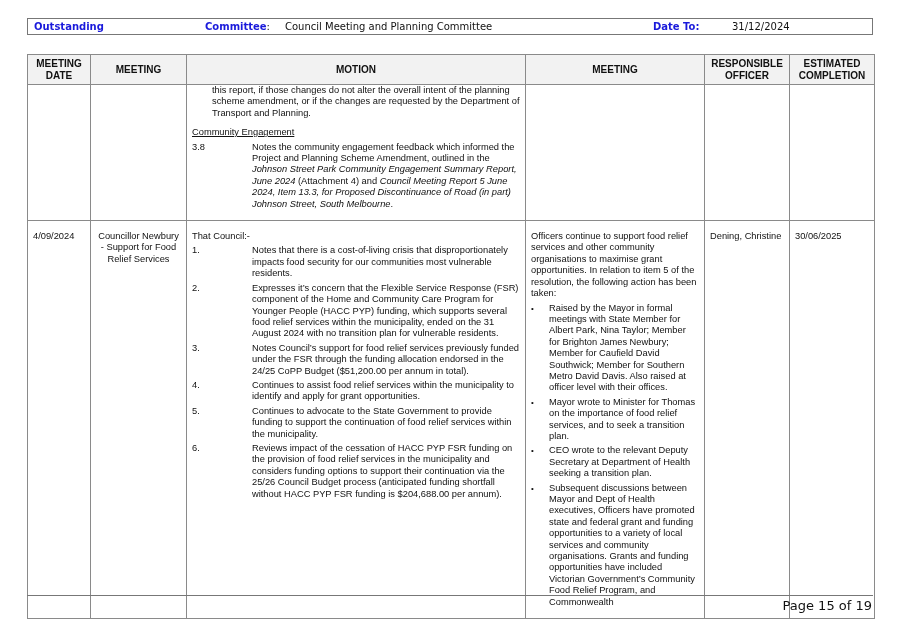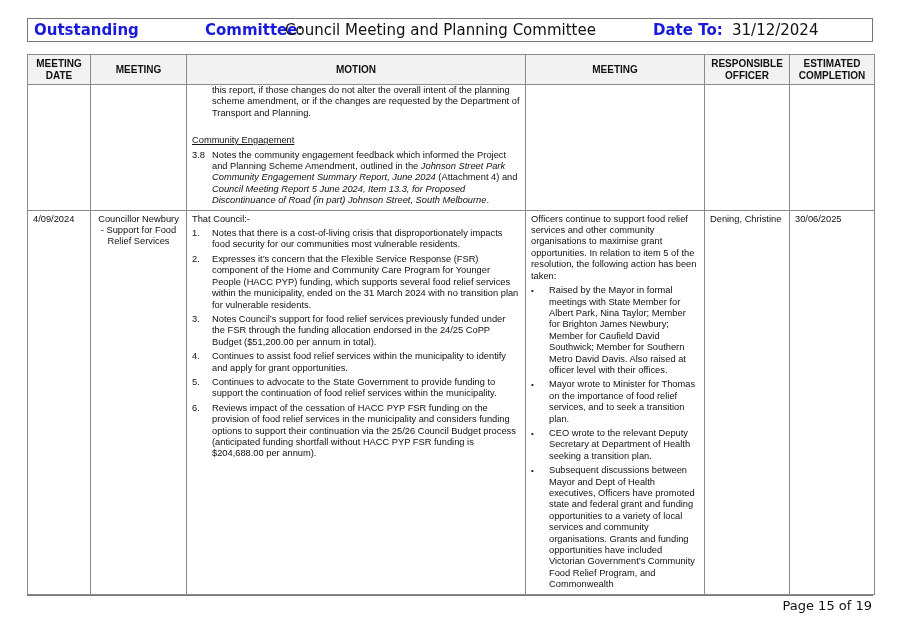--- a/index.html
+++ b/index.html
@@ -1,28 +1,28 @@
 <!DOCTYPE html>
 <html><head>
 <meta charset="utf-8">
 <style>
   html, body { margin:0; padding:0; background:#ffffff; }
   body { width:898px; height:627px; position:relative; overflow:hidden; font-family:"Liberation Sans", sans-serif; color:#111; }
-  .topbar { position:absolute; left:27px; top:18px; width:846px; height:24px; border:1px solid #777; box-sizing:border-box; font-family:"DejaVu Sans", sans-serif; font-size:15px; }
+  .topbar { position:absolute; left:27px; top:18px; width:846px; height:17px; border:1px solid #777; box-sizing:border-box; font-family:"DejaVu Sans", sans-serif; font-size:10px; }
   .topbar span { position:absolute; top:2px; white-space:nowrap; }
   .blue { color:#1a1adb; font-weight:bold; }
   table.grid { position:absolute; left:27px; top:54px; border-collapse:collapse; table-layout:fixed; width:847px; font-size:9.3px; line-height:11.4px; }
-  table.grid th, table.grid td { border:1px solid #8a8a8a; vertical-align:top; padding:3px 5px; }
+  table.grid th, table.grid td { border:1px solid #8a8a8a; vertical-align:top; padding:10px 5px; }
   table.grid th { background:#f2f2f2; font-weight:bold; text-align:center; vertical-align:middle; font-size:10px; line-height:12px; height:25px; padding:2px 3px; }
   td.subj { text-align:center; }
   .num { display:flex; margin-top:3px; }
   .num .n { width:20px; flex:none; }
-  .num .t { flex:1; }
+  .num .t { flex:1;margin-left:40px; }
   .cont { padding-left:20px; }
-  .u { text-decoration:underline; margin-top:16px; display:block; }
+  .u { text-decoration:underline; margin-top:8px; display:block; }
   .bl { display:flex; margin-top:3px; }
   .bl .b { width:18px; flex:none; font-size:8px; }
   .bl .t { flex:1; }
   .footline { position:absolute; left:27px; top:595px; width:846px; height:1px; background:#777; }
   .pagenum { position:absolute; right:26px; top:598px; font-family:"DejaVu Sans", sans-serif; font-size:13px; }
 </style>
 </head>
 <body>
 
 <div class="topbar">
@@ -72,21 +72,21 @@
       <td>4/09/2024</td>
       <td class="subj">Councillor Newbury - Support for Food Relief Services</td>
       <td>
         <div>That Council:-</div>
         <div class="num">
             <span class="n">1.</span>
             <span class="t">Notes that there is a cost-of-living crisis that disproportionately impacts food security for our communities most vulnerable residents.</span>
           </div>
         <div class="num">
             <span class="n">2.</span>
-            <span class="t">Expresses it’s concern that the Flexible Service Response (FSR) component of the Home and Community Care Program for Younger People (HACC PYP) funding, which supports several food relief services within the municipality, ended on the 31 March 2024 with no transition plan for vulnerable residents.</span>
+            <span class="t">Expresses it’s concern that the Flexible Service Response (FSR) component of the Home and Community Care Program for Younger People (HACC PYP) funding, which supports several food relief services within the municipality, ended on the 31 August 2024 with no transition plan for vulnerable residents.</span>
           </div>
         <div class="num">
             <span class="n">3.</span>
             <span class="t">Notes Council’s support for food relief services previously funded under the FSR through the funding allocation endorsed in the 24/25 CoPP Budget ($51,200.00 per annum in total).</span>
           </div>
         <div class="num">
             <span class="n">4.</span>
             <span class="t">Continues to assist food relief services within the municipality to identify and apply for grant opportunities.</span>
           </div>
         <div class="num">

